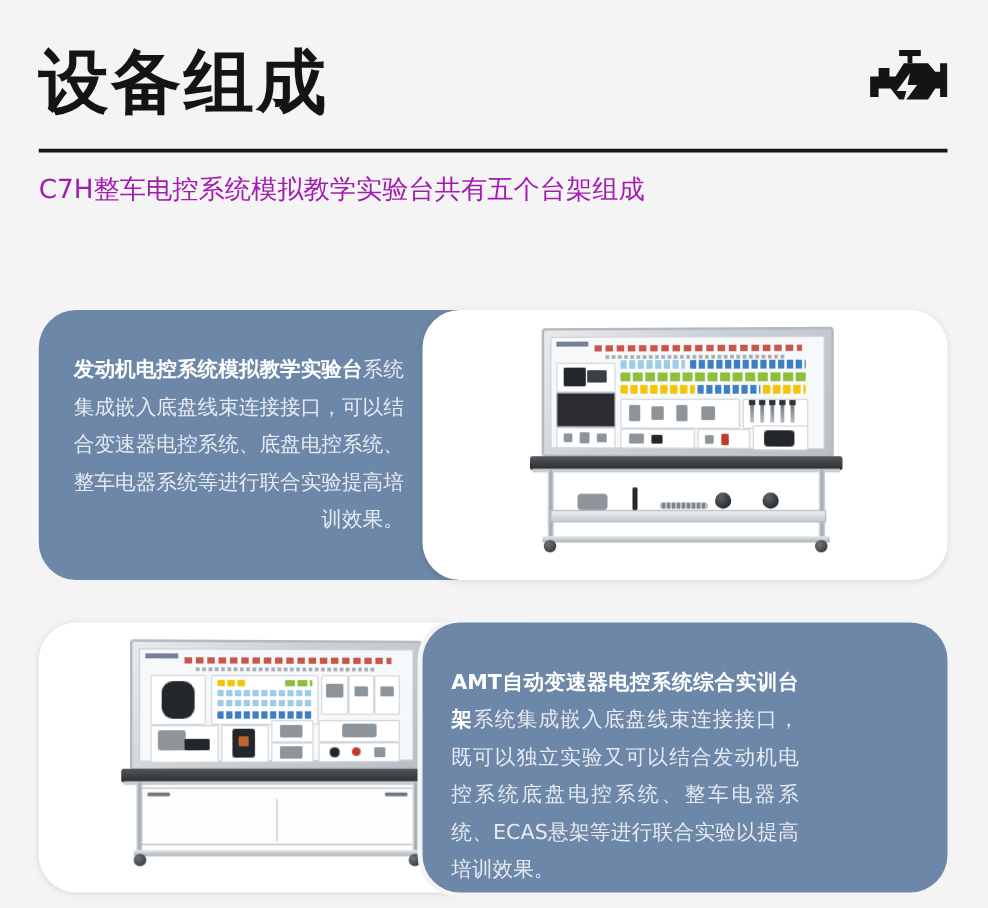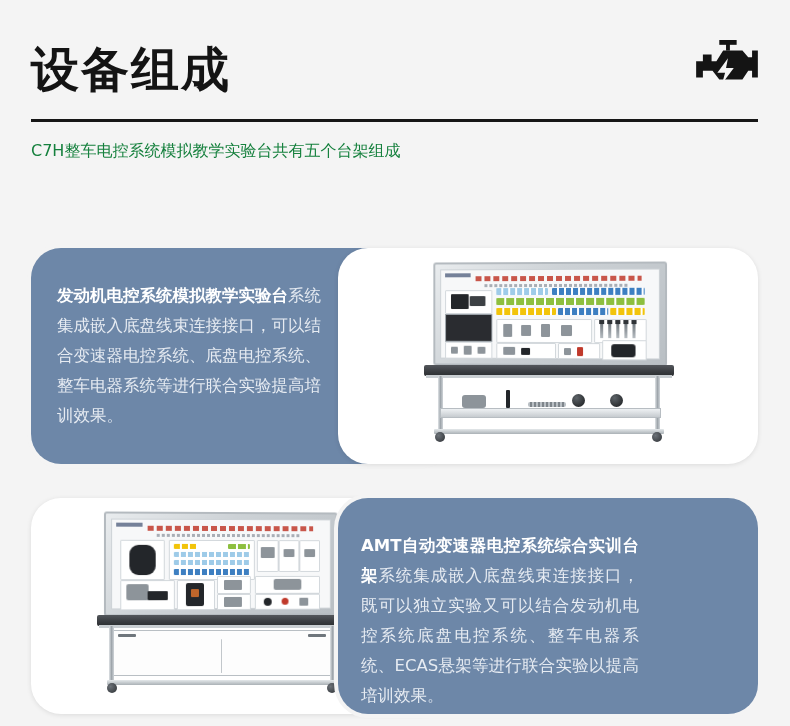--- a/index.html
+++ b/index.html
@@ -30,26 +30,26 @@
     height: 175px;
   }
   .title-row {
     position: relative;
     height: 76px;
   }
   .page-title {
     position: absolute;
     left: 0;
     top: 0;
-    font-size: 48px;
+    font-size: 56px;
     font-weight: 900;
     letter-spacing: 2px;
     line-height: 72px;
     color: #141414;
-    font-family: Liberation Sans, sans-serif;
+    font-family: Liberation Mono, monospace;
   }
   .engine-icon {
     position: absolute;
     right: 0;
     top: 6px;
     width: 62px;
     height: 54px;
   }
   .divider {
     position: absolute;
@@ -59,23 +59,23 @@
     height: 3px;
     background: #161616;
   }
   .subtitle {
     position: absolute;
     left: 0;
     top: 100px;
     width: 740px;
   }
   .subtitle-line {
-    font-size: 16px;
+    font-size: 21px;
     line-height: 34px;
-    color: #15803d;
+    color: #a21caf;
     white-space: nowrap;
     font-family: "DejaVu Sans", "Liberation Sans", sans-serif;
   }
 
   
   .card {
     position: absolute;
     left: 31px;
     width: 727px;
     height: 216px;
@@ -112,21 +112,21 @@
 
   .card-text {
     position: absolute;
     top: 33px;
     width: 278px;
     color: #ffffff;
     font-size: 16.5px;
     line-height: 30px;
     font-family: "DejaVu Sans", "Liberation Sans", sans-serif;
   }
-  #card-1 .card-text { left: 26px; text-align: left; }
+  #card-1 .card-text { left: 14px; text-align: right; }
   #card-2 .card-text { left: 330px; text-align: justify; text-align-last: left; }
   #card-2 .card-text .body { text-align: justify; }
   .card-text .lead {
     font-weight: bold;
     color: #ffffff;
   }
   .card-text .body {
     color: #e6ebf2;
   }
 

